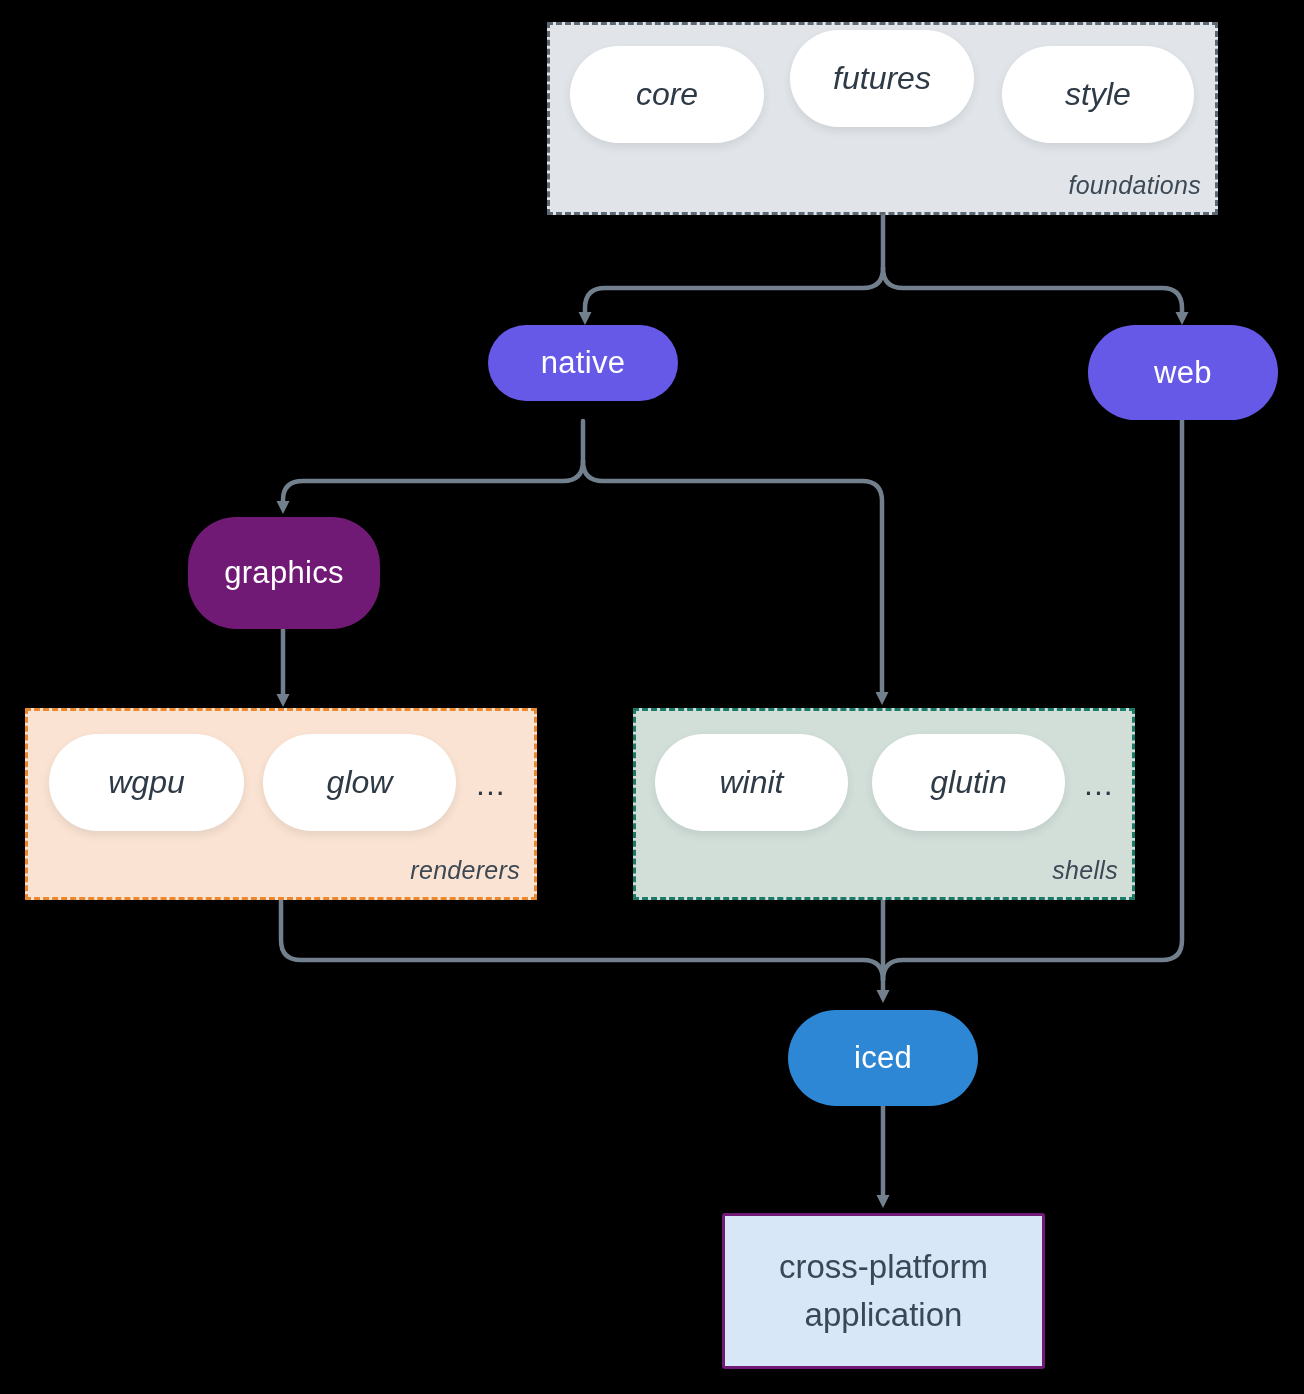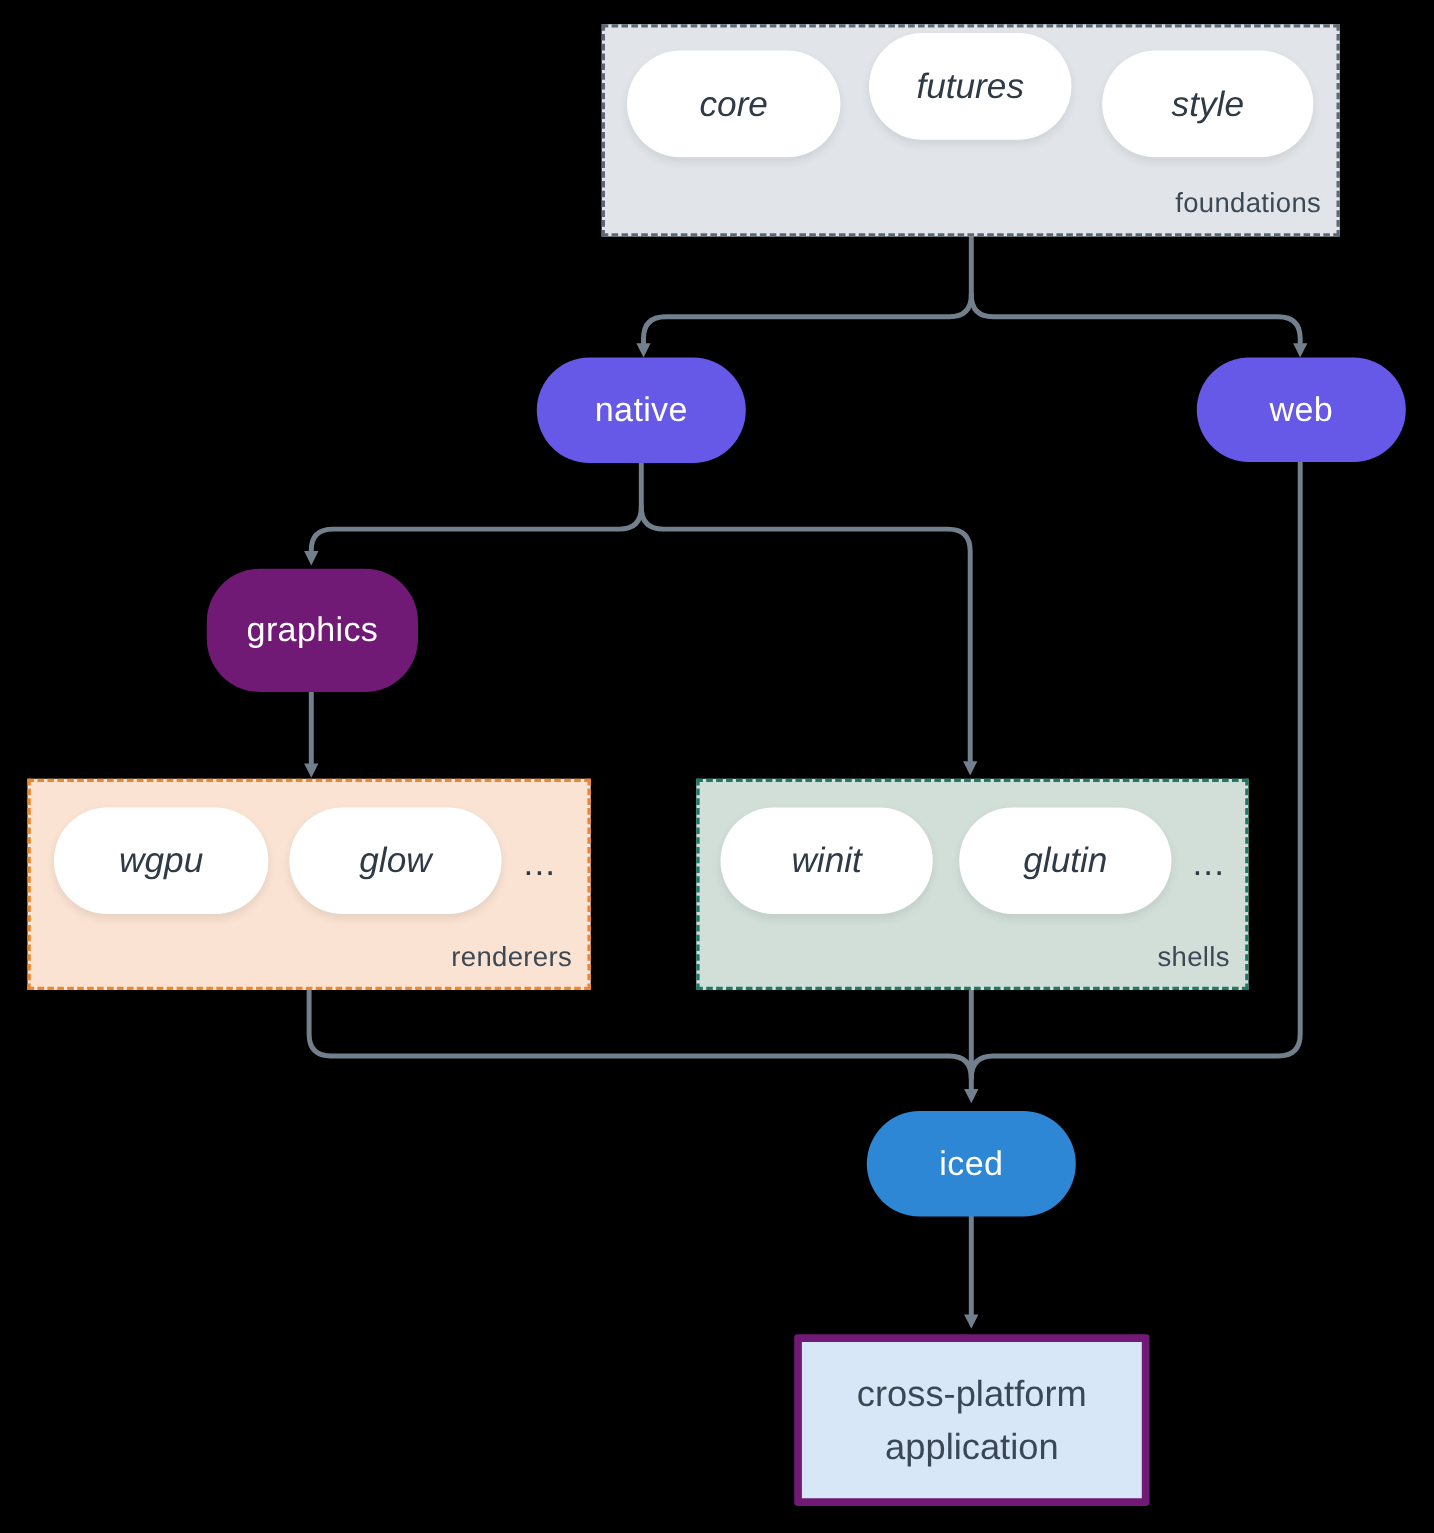--- a/index.html
+++ b/index.html
@@ -12,47 +12,47 @@
   }
   svg.connectors{position:absolute;left:0;top:0;width:1304px;height:1394px;}
 
   .group-box{position:absolute;box-sizing:border-box;border:3px dashed transparent;}
   .group-box.foundations{left:547px;top:22px;width:671px;height:193px;background:#e1e5e9;border-color:#5c6975;}
   .group-box.renderers{left:25px;top:708px;width:512px;height:192px;background:#fae3d2;border-color:#ed872e;}
   .group-box.shells{left:633px;top:708px;width:502px;height:192px;background:#d2dfd9;border-color:#1d7a69;}
 
   .group-label{
     position:absolute;right:14px;bottom:12px;
-    font-size:25px;color:#3c4854;letter-spacing:.3px;
+    font-size:25px;color:#3c4854;letter-spacing:.3px;font-style:italic;
   }
 
   .pill-white{
     position:absolute;height:97px;border-radius:49px;background:#ffffff;
     display:flex;align-items:center;justify-content:center;
     font-size:32px;color:#2e3a46;
     box-shadow:0 4px 8px rgba(40,50,60,.10);
     font-style:italic;
   }
   .ellipsis{
     position:absolute;font-size:32px;color:#2e3a46;letter-spacing:1px;
   }
 
   .node{
     position:absolute;border-radius:48px;
     display:flex;align-items:center;justify-content:center;
     font-size:31px;color:#ffffff;letter-spacing:.3px;
   }
-  .node.native{left:488px;top:325px;width:190px;height:96px;background:#6759e8;}
+  .node.native{left:488px;top:325px;width:190px;height:76px;background:#6759e8;}
   .node.web{left:1088px;top:325px;width:190px;height:95px;background:#6759e8;}
   .node.graphics{left:188px;top:517px;width:192px;height:112px;background:#701a75;}
   .node.iced{left:788px;top:1010px;width:190px;height:96px;background:#2e87d5;}
 
   .app-box{
     position:absolute;left:722px;top:1213px;width:323px;height:156px;
-    box-sizing:border-box;background:#d7e7f7;border:7px solid #701a75;border-radius:3px;
+    box-sizing:border-box;background:#d7e7f7;border:3px solid #701a75;border-radius:3px;
     display:flex;flex-direction:column;align-items:center;justify-content:center;
     font-size:33px;color:#3a4856;line-height:1.45;
   }
 </style>
 </head>
 <body>
 
 <div id="stage">
 
   <svg class="connectors" viewBox="0 0 1304 1394" xmlns="http://www.w3.org/2000/svg">

